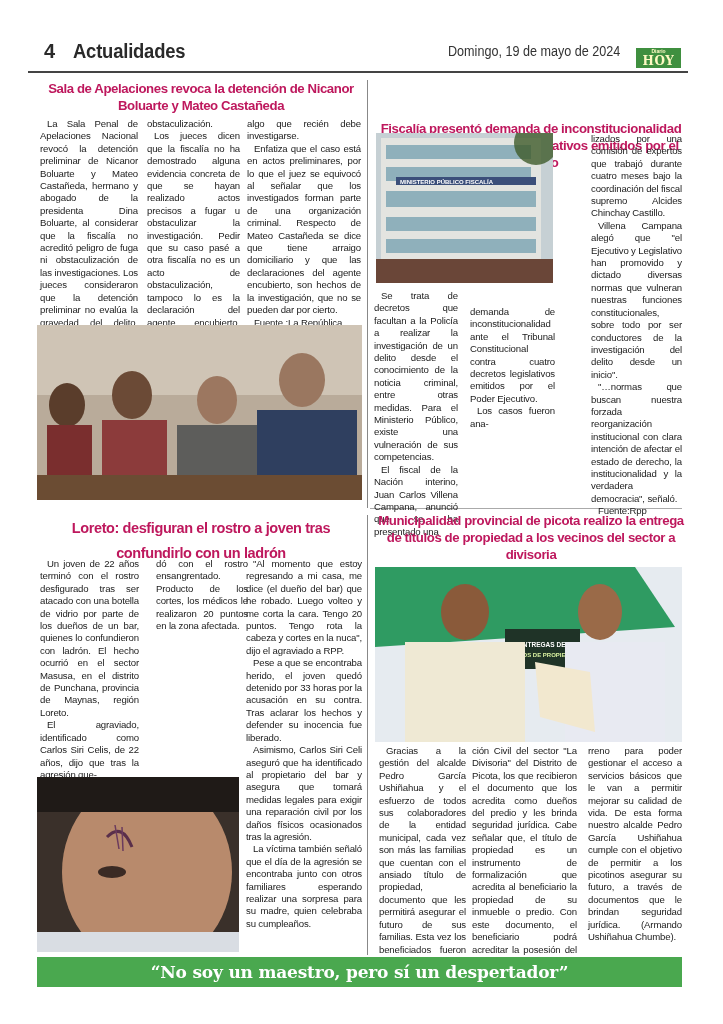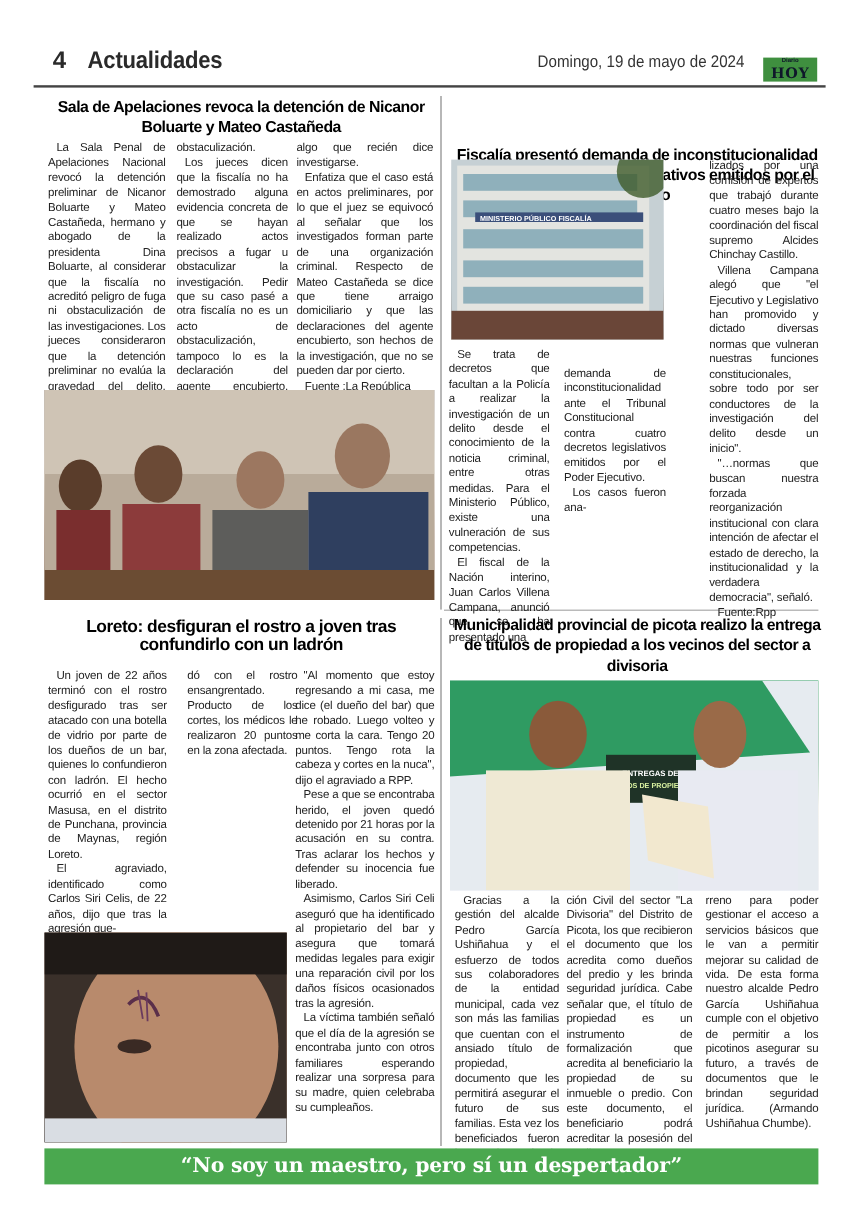--- a/index.html
+++ b/index.html
@@ -5,29 +5,29 @@
     * { box-sizing: border-box; margin: 0; padding: 0; }
     html, body { width: 723px; height: 1024px; background: #fff; overflow: hidden; }
     body { position: relative; font-family: "Liberation Sans", sans-serif; color: #222; }
 
     .abs { position: absolute; }
 
     
     .page-num { left: 44px; top: 40px; font-size: 20px; font-weight: bold; color: #2a2a2a; }
     .section { left: 73px; top: 40px; font-size: 20px; font-weight: bold; color: #2a2a2a; letter-spacing: -0.2px; transform: scaleX(0.92); transform-origin: left; }
     .date { left: 448px; top: 43px; font-size: 14px; color: #333; transform: scaleX(0.9); transform-origin: left; white-space: nowrap; }
-    .logo { left: 636px; top: 48px; width: 45px; height: 20px; background: #3f8f3f; color: #0f172a; text-align: center; }
+    .logo { left: 636px; top: 48px; width: 45px; height: 20px; background: #3f8f3f; color: #fef9c3; text-align: center; }
     .logo .small { display: block; font-size: 5px; font-weight: bold; line-height: 7px; }
     .logo .big { display: block; font-family: "DejaVu Serif", serif; font-size: 12px; font-weight: bold; line-height: 12px; letter-spacing: 0.5px; }
     .header-rule { left: 28px; top: 71px; width: 660px; height: 2px; background: #444; }
 
     .vrule { width: 1px; background: #888; }
     .hrule { height: 1px; background: #aaa; }
 
-    .headline { font-weight: bold; color: #000000; text-align: center; font-size: 13.2px; line-height: 17px; letter-spacing: -0.4px; }
+    .headline { font-weight: bold; color: #be185d; text-align: center; font-size: 13.2px; line-height: 17px; letter-spacing: -0.4px; }
 
     .col { font-size: 9.6px; line-height: 12.4px; text-align: justify; color: #222; letter-spacing: -0.15px; }
     .col p { text-indent: 7px; }
     .col p.noindent { text-indent: 0; }
 
     
     .photo { overflow: hidden; }
     .photo-court { left: 37px; top: 325px; width: 325px; height: 175px;
       background: linear-gradient(180deg, #a2988c 0%, #c3b6a5 35%, #8d6e55 70%, #6a4b35 100%); }
     .photo-building { left: 376px; top: 133px; width: 177px; height: 150px;
@@ -58,21 +58,21 @@
 
 <div class="abs headline" style="left:40px; top:80px; width:322px;">Sala de Apelaciones revoca la detención de Nicanor Boluarte y Mateo Castañeda</div>
 <div class="abs col" style="left:40px; top:118px; width:98px;">
   <p>La Sala Penal de Apelaciones Nacional revocó la detención preliminar de Nicanor Boluarte y Mateo Castañeda, hermano y abogado de la presidenta Dina Boluarte, al considerar que la fiscalía no acreditó peligro de fuga ni obstaculización de las investigaciones. Los jueces consideraron que la detención preliminar no evalúa la gravedad del delito, sino el peligro de fuga y de</p>
 </div>
 <div class="abs col" style="left:147px; top:118px; width:93px;">
   <p class="noindent">obstaculización.</p>
   <p>Los jueces dicen que la fiscalía no ha demostrado alguna evidencia concreta de que se hayan realizado actos precisos a fugar u obstaculizar la investigación. Pedir que su caso pasé a otra fiscalía no es un acto de obstaculización, tampoco lo es la declaración del agente encubierto, pues es</p>
 </div>
 <div class="abs col" style="left:247px; top:118px; width:114px;">
-  <p class="noindent">algo que recién dice investigarse.</p>
+  <p class="noindent">algo que recién debe investigarse.</p>
   <p>Enfatiza que el caso está en actos preliminares, por lo que el juez se equivocó al señalar que los investigados forman parte de una organización criminal. Respecto de Mateo Castañeda se dice que tiene arraigo domiciliario y que las declaraciones del agente encubierto, son hechos de la investigación, que no se pueden dar por cierto.</p>
   <p>Fuente :La República</p>
 </div>
 <div class="abs photo photo-court">
   <svg width="325" height="175">
     <rect x="0" y="0" width="325" height="175" fill="#b9ab9a"></rect>
     <rect x="0" y="0" width="325" height="70" fill="#cfc4b5"></rect>
     <ellipse cx="30" cy="80" rx="18" ry="22" fill="#5a3d2b"></ellipse>
     <rect x="10" y="100" width="45" height="75" fill="#7a2e2e"></rect>
     <ellipse cx="95" cy="70" rx="20" ry="24" fill="#6b4a36"></ellipse>
@@ -111,31 +111,31 @@
   <p class="noindent">demanda de inconstitucionalidad ante el Tribunal Constitucional contra cuatro decretos legislativos emitidos por el Poder Ejecutivo.</p>
   <p>Los casos fueron ana-</p>
 </div>
 <div class="abs col" style="left:591px; top:133px; width:91px;">
   <p class="noindent">lizados por una comisión de expertos que trabajó durante cuatro meses bajo la coordinación del fiscal supremo Alcides Chinchay Castillo.</p>
   <p>Villena Campana alegó que "el Ejecutivo y Legislativo han promovido y dictado diversas normas que vulneran nuestras funciones constitucionales, sobre todo por ser conductores de la investigación del delito desde un inicio".</p>
   <p>"…normas que buscan nuestra forzada reorganización institucional con clara intención de afectar el estado de derecho, la institucionalidad y la verdadera democracia", señaló.</p>
   <p>Fuente:Rpp</p>
 </div>
 
-<div class="abs headline" style="left:40px; top:516px; width:322px; font-size:14.5px; line-height:15px;">Loreto: desfiguran el rostro a joven tras confundirlo con un ladrón</div>
+<div class="abs headline" style="left:40px; top:516px; width:322px; font-size:14.5px; line-height:25px;">Loreto: desfiguran el rostro a joven tras confundirlo con un ladrón</div>
 <div class="abs col" style="left:40px; top:558px; width:99px;">
   <p>Un joven de 22 años terminó con el rostro desfigurado tras ser atacado con una botella de vidrio por parte de los dueños de un bar, quienes lo confundieron con ladrón. El hecho ocurrió en el sector Masusa, en el distrito de Punchana, provincia de Maynas, región Loreto.</p>
   <p>El agraviado, identificado como Carlos Siri Celis, de 22 años, dijo que tras la agresión que-</p>
 </div>
 <div class="abs col" style="left:156px; top:558px; width:92px;">
   <p class="noindent">dó con el rostro ensangrentado. Producto de los cortes, los médicos le realizaron 20 puntos en la zona afectada.</p>
 </div>
 <div class="abs col" style="left:246px; top:558px; width:116px;">
   <p>"Al momento que estoy regresando a mi casa, me dice (el dueño del bar) que he robado. Luego volteo y me corta la cara. Tengo 20 puntos. Tengo rota la cabeza y cortes en la nuca", dijo el agraviado a RPP.</p>
-  <p>Pese a que se encontraba herido, el joven quedó detenido por 21 horas por la acusación en su contra. Tras aclarar los hechos y defender su inocencia fue liberado.</p>
+  <p>Pese a que se encontraba herido, el joven quedó detenido por 33 horas por la acusación en su contra. Tras aclarar los hechos y defender su inocencia fue liberado.</p>
   <p>Asimismo, Carlos Siri Celi aseguró que ha identificado al propietario del bar y asegura que tomará medidas legales para exigir una reparación civil por los daños físicos ocasionados tras la agresión.</p>
   <p>La víctima también señaló que el día de la agresión se encontraba junto con otros familiares esperando realizar una sorpresa para su madre, quien celebraba su cumpleaños.</p>
 </div>
 <div class="abs photo photo-face">
   <svg width="202" height="175">
     <rect x="0" y="0" width="202" height="175" fill="#3a302a"></rect>
     <ellipse cx="110" cy="95" rx="85" ry="95" fill="#b88a6c"></ellipse>
     <rect x="0" y="0" width="202" height="35" fill="#1f1a17"></rect>
     <path d="M70 60 Q 85 45 95 70" stroke="#5a2f4a" stroke-width="3" fill="none"></path>
     <path d="M78 48 L 82 72 M 85 50 L 86 74" stroke="#6b3b5e" stroke-width="1.5"></path>

